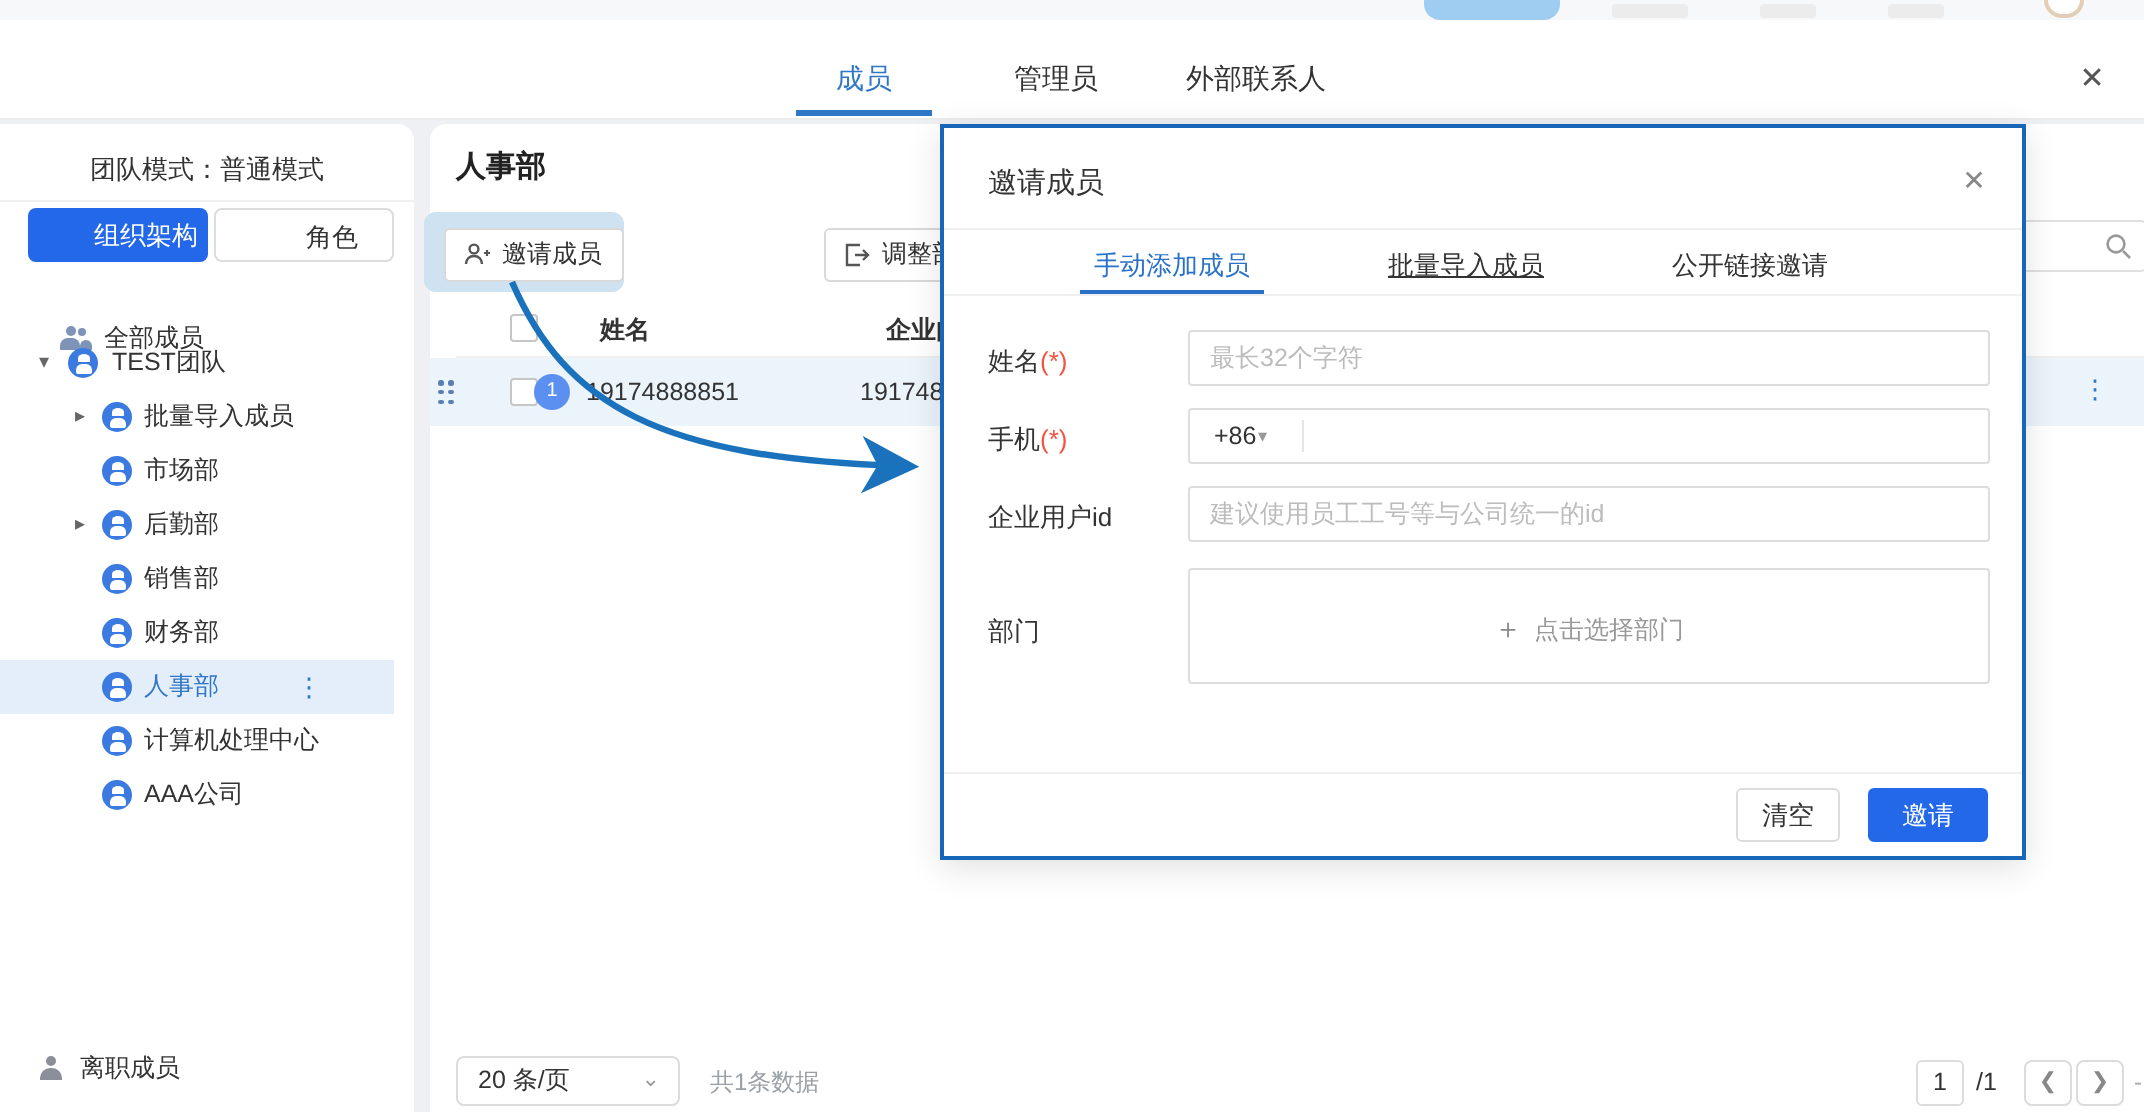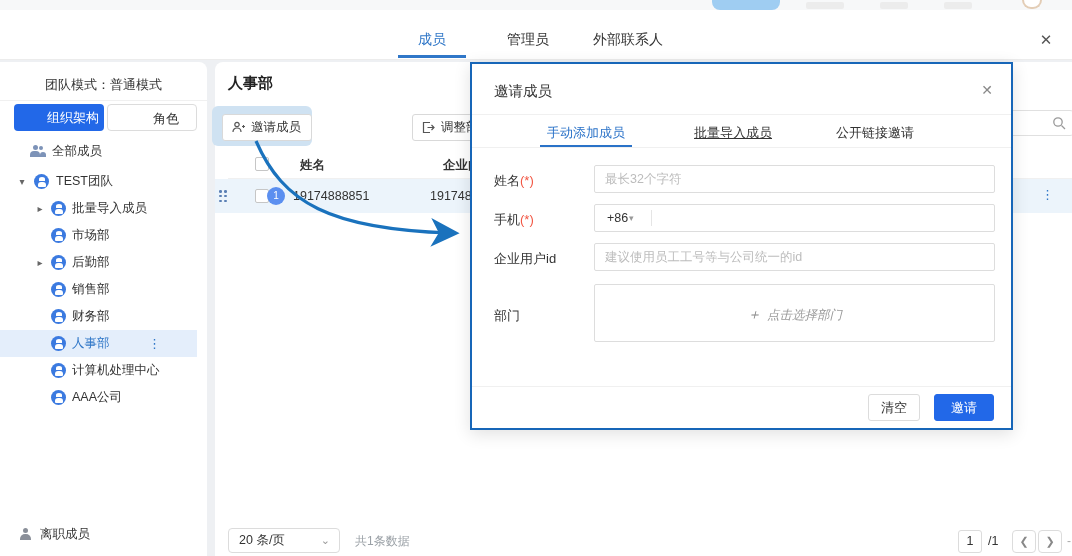--- a/index.html
+++ b/index.html
@@ -96,21 +96,21 @@
   .f-label { position:absolute; left:22px; font-size:13px; color:#333; }
   .req { color:#f25643; }
   .m-input { position:absolute; left:122px; width:401px; height:28px; border:1px solid #ddd; border-radius:2px; background:#fff; font-size:12.5px; color:#333; padding:0 10px; outline:none; font-family:"Liberation Sans","DejaVu Sans",sans-serif; }
   .m-input::placeholder { color:#bcbcbc; }
   #phone-wrap { position:absolute; left:122px; top:140px; width:401px; height:28px; border:1px solid #ddd; border-radius:2px; background:#fff;padding-left:27px; }
   #cc-select { position:absolute; left:12px; top:0; height:26px; line-height:26px; font-size:12.5px; color:#333; cursor:pointer; }
   #cc-caret { position:absolute; left:34px; top:0; height:26px; line-height:26px; font-size:9px; color:#999; }
   #cc-divider { position:absolute; left:56px; top:5px; height:16px; border-left:1px solid #e5e5e5; }
   #phone-input { position:absolute; left:57px; top:0; width:340px; height:26px; border:none; outline:none; font-size:12.5px; padding:0 10px; color:#333; font-family:"Liberation Sans","DejaVu Sans",sans-serif; background:transparent; }
   #phone-input::placeholder { color:#bcbcbc; }
-  #dept-box { position:absolute; left:122px; top:220px; width:401px; height:58px; border:1px solid #ddd; border-radius:2px; background:#fff; text-align:center; line-height:58px; font-size:12.5px; color:#999; cursor:pointer;font-style:italic; }
+  #dept-box { position:absolute; left:122px; top:220px; width:401px; height:58px; border:1px solid #ddd; border-radius:2px; background:#fff; text-align:center; line-height:58px; font-size:12.5px; color:#999; cursor:pointer; }
   #dept-plus { color:#8a8a8a; font-size:14px; margin-right:6px; }
   #modal-foot-divider { left:0; top:322px; width:539px; border-top:1px solid #f0f0f0; }
   .m-btn { position:absolute; top:330px; height:27px; line-height:25px; border-radius:3px; font-size:13px; text-align:center; cursor:pointer; }
   #btn-clear { left:396px; width:52px; background:#fff; border:1px solid #dcdcdc; color:#333; }
   #btn-do-invite { left:462px; width:60px; background:#2268e8; border:1px solid #2268e8; color:#fff; }
 
   #arrow-overlay { left:0; top:0; width:1072px; height:556px; z-index:60; pointer-events:none; }
 </style>
 </head>
 <body>
@@ -129,21 +129,21 @@
   <div class="abs top-tab" id="tab-external">外部联系人</div>
   <div class="abs" id="topbar-close">✕</div>
 </div>
 
 <div class="abs" id="sidebar">
   <div class="abs" id="team-mode">团队模式：普通模式</div>
   <div class="abs" id="sidebar-divider"></div>
   <div class="abs seg-btn" id="org-btn">组织架构</div>
   <div class="abs seg-btn" id="role-btn">角色</div>
 
-  <div class="abs tree-row" style="top:76px;">
+  <div class="abs tree-row" style="top:94px;">
     <span class="people-ic" style="left:30px;">
       <span style="left:3px;top:0;width:5px;height:5px;border-radius:50%;"></span>
       <span style="left:9px;top:1px;width:4px;height:4px;border-radius:50%;"></span>
       <span style="left:0;top:6px;width:10px;height:6px;border-radius:4px 4px 0 0;"></span>
       <span style="left:10px;top:7px;width:6px;height:5px;border-radius:3px 3px 0 0;"></span>
     </span>
     <span class="tree-label" style="left:52px;">全部成员</span>
   </div>
 
   <div class="abs tree-row" style="top:106px;">

